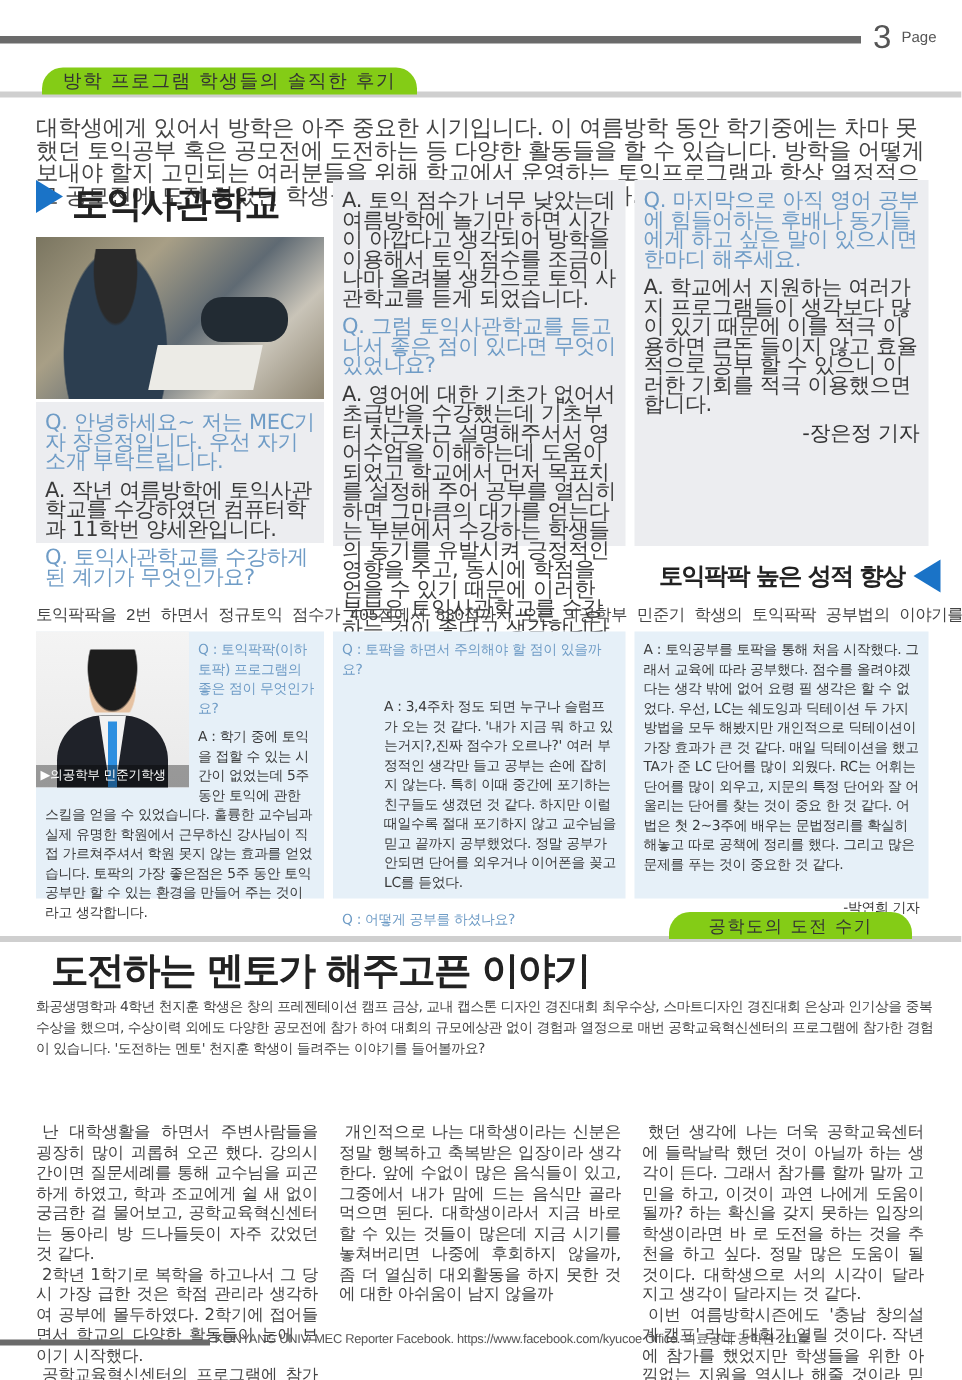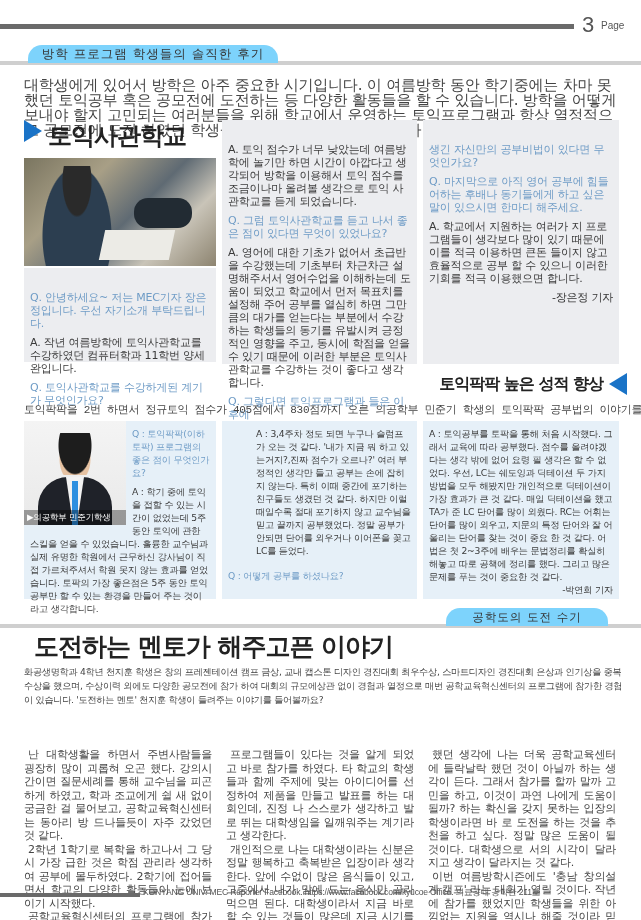--- a/index.html
+++ b/index.html
@@ -4,34 +4,34 @@
 <style>
   * { box-sizing: border-box; margin: 0; padding: 0; }
   html, body { width: 641px; height: 920px; background: #ffffff; overflow: hidden; }
   body { font-family: "DejaVu Sans", "Liberation Sans", sans-serif; color: #333; position: relative; }
 
   .top-bar { position: absolute; left: 0; top: 24px; width: 574px; height: 5px; background: #6a6a6a; }
   .page-num { position: absolute; left: 582px; top: 12px; font-size: 22px; color: #555; font-family: "Liberation Sans", sans-serif; }
   .page-word { position: absolute; left: 601px; top: 20px; font-size: 10px; color: #555; font-family: "Liberation Sans", sans-serif; }
 
   .section-line { position: absolute; height: 4px; background: #cfcfcf; }
-  .section-tab { position: absolute; background: #7dd3fc; border-radius: 14px 14px 0 0; font-size: 12.5px; color: #333; text-align: center; line-height: 18px; letter-spacing: 1px; }
+  .section-tab { position: absolute; background: #84cc16; border-radius: 14px 14px 0 0; font-size: 12.5px; color: #333; text-align: center; line-height: 18px; letter-spacing: 1px; }
 
   .intro { position: absolute; left: 24px; top: 78px; width: 596px; font-size: 15px; line-height: 15px; color: #444; letter-spacing: -0.2px; }
 
   .heading1 { position: absolute; left: 24px; top: 120px; display: flex; align-items: flex-start; }
   .tri-right { width: 0; height: 0; border-top: 11px solid transparent; border-bottom: 11px solid transparent; border-left: 18px solid #1a73c7; margin-right: 6px; }
   .heading1 .txt { font-size: 24px; font-weight: bold; color: #222; letter-spacing: -1px; }
 
   .photo1 { position: absolute; left: 24px; top: 158px; width: 192px; height: 108px; background: linear-gradient(135deg, #7a7560 0%, #a89f86 30%, #5f6a73 55%, #c9c4b8 75%, #8d8470 100%); overflow: hidden; }
   .photo1 .person { position: absolute; left: 18px; top: 8px; width: 70px; height: 100px; background: radial-gradient(ellipse at 50% 15%, #2a2a2a 0 14px, transparent 15px), radial-gradient(ellipse at 50% 70%, #2c3e50 0 34px, transparent 35px); }
   .photo1 .book { position: absolute; left: 78px; top: 72px; width: 70px; height: 30px; background: #ecebe6; transform: skewX(-12deg); }
   .photo1 .bag { position: absolute; left: 110px; top: 40px; width: 58px; height: 30px; background: #222b33; border-radius: 14px; }
 
-  .qa-box { position: absolute; background: #ecedf0; padding: 23px 6px; font-size: 11px; line-height: 13px; letter-spacing: -0.2px; }
+  .qa-box { position: absolute; background: #ecedf0; padding: 8px 6px; font-size: 14px; line-height: 13px; letter-spacing: -0.2px; }
   .q { color: #6f9cc6; margin-bottom: 6px; }
   .a { color: #3a3a3a; margin-bottom: 6px; }
   .sig { text-align: right; color: #333; }
 
   .heading2 { position: absolute; right: 14px; top: 373px; display: flex; align-items: center; }
   .heading2 .txt { font-size: 16px; font-weight: bold; color: #222; letter-spacing: -1px; }
   .tri-left { width: 0; height: 0; border-top: 11px solid transparent; border-bottom: 11px solid transparent; border-right: 18px solid #1a73c7; margin-left: 6px; }
   .sub2 { position: absolute; left: 24px; top: 402px; width: 612px; font-size: 11px; color: #444; letter-spacing: -0.3px; white-space: nowrap; font-family: Liberation Mono, monospace; }
 
   .blue-box { position: absolute; background: #e6f0f8; padding: 6px 6px; font-size: 9.2px; line-height: 13px; letter-spacing: -0.2px; }
@@ -80,21 +80,20 @@
 </div>
 
 <div class="qa-box" style="left:222px; top:120px; width:195px; height:244px;">
   <div class="a">A. 토익 점수가 너무 낮았는데 여름방학에 놀기만 하면 시간이 아깝다고 생각되어 방학을 이용해서 토익 점수를 조금이나마 올려볼 생각으로 토익 사관학교를 듣게 되었습니다.</div>
   <div class="q">Q. 그럼 토익사관학교를 듣고 나서 좋은 점이 있다면 무엇이 있었나요?</div>
   <div class="a">A. 영어에 대한 기초가 없어서 초급반을 수강했는데 기초부터 차근차근 설명해주서서 영어수업을 이해하는데 도움이 되었고 학교에서 먼저 목표치를 설정해 주어 공부를 열심히 하면 그만큼의 대가를 얻는다는 부분에서 수강하는 학생들의 동기를 유발시켜 긍정적인 영향을 주고, 동시에 학점을 얻을 수 있기 때문에 이러한 부분은 토익사관학교를 수강하는 것이 좋다고 생각합니다.</div>
   <div class="q">Q. 그렇다면 토익프로그램과 들은 이후에</div>
 </div>
 
 <div class="qa-box" style="left:423px; top:120px; width:196px; height:244px;">
-  <div class="q">생긴 자신만의 공부비법이 있다면 무엇인가요?</div>
   <div class="q">Q. 마지막으로 아직 영어 공부에 힘들어하는 후배나 동기들에게 하고 싶은 말이 있으시면 한마디 해주세요.</div>
   <div class="a">A. 학교에서 지원하는 여러가 지 프로그램들이 생각보다 많이 있기 때문에 이를 적극 이용하면 큰돈 들이지 않고 효율적으로 공부 할 수 있으니 이러한 기회를 적극 이용했으면 합니다.</div>
   <div class="sig">-장은정 기자</div>
 </div>
 
 <div class="heading2">
   <span class="txt">토익팍팍 높은 성적 향상</span>
   <span class="tri-left"></span>
 </div>
 <div class="sub2">토익팍팍을 2번 하면서 정규토익 점수가 405점에서 830점까지 오른 의공학부 민준기 학생의 토익팍팍 공부법의 이야기를 들어보자</div>
@@ -105,42 +104,42 @@
     <div class="shirt"></div>
     <div class="tie"></div>
     <div class="head"></div>
     <div class="cap">▶의공학부 민준기학생</div>
   </div>
   <div class="q">Q : 토익팍팍(이하 토팍) 프로그램의 좋은 점이 무엇인가요?</div>
   <div class="a">A : 학기 중에 토익을 접할 수 있는 시간이 없었는데 5주 동안 토익에 관한 스킬을 얻을 수 있었습니다. 훌륭한 교수님과 실제 유명한 학원에서 근무하신 강사님이 직접 가르쳐주셔서 학원 못지 않는 효과를 얻었습니다. 토팍의 가장 좋은점은 5주 동안 토익공부만 할 수 있는 환경을 만들어 주는 것이라고 생각합니다.</div>
 </div>
 
 <div class="blue-box" style="left:222px; top:421px; width:195px; height:178px;">
+  <div class="q" style="margin-bottom:12px;">Q : 토팍을 하면서 주의해야 할 점이 있을까요?</div>
   <div class="a" style="margin-bottom:12px;margin-left:28px;">A : 3,4주차 정도 되면 누구나 슬럼프가 오는 것 같다. '내가 지금 뭐 하고 있는거지?,진짜 점수가 오르나?' 여러 부정적인 생각만 들고 공부는 손에 잡히지 않는다. 특히 이때 중간에 포기하는 친구들도 생겼던 것 같다. 하지만 이럴 때일수록 절대 포기하지 않고 교수님을 믿고 끝까지 공부했었다. 정말 공부가 안되면 단어를 외우거나 이어폰을 꽂고 LC를 듣었다.</div>
   <div class="q">Q : 어떻게 공부를 하셨나요?</div>
 </div>
 
 <div class="blue-box" style="left:423px; top:421px; width:196px; height:178px;">
-  <div class="a" style="margin-bottom:0;">A : 토익공부를 토팍을 통해 처음 시작했다. 그래서 교육에 따라 공부했다. 점수를 올려야겠다는 생각 밖에 없어 요령 필 생각은 할 수 없었다. 우선, LC는 쉐도잉과 딕테이션 두 가지 방법을 모두 해봤지만 개인적으로 딕테이션이 가장 효과가 큰 것 같다. 매일 딕테이션을 했고 TA가 준 LC 단어를 많이 외웠다. RC는 어휘는 단어를 많이 외우고, 지문의 특정 단어와 잘 어울리는 단어를 찾는 것이 중요 한 것 같다. 어법은 첫 2~3주에 배우는 문법정리를 확실히 해놓고 따로 공책에 정리를 했다. 그리고 많은 문제를 푸는 것이 중요한 것 같다.</div>
+  <div class="a" style="margin-bottom:16px;">A : 토익공부를 토팍을 통해 처음 시작했다. 그래서 교육에 따라 공부했다. 점수를 올려야겠다는 생각 밖에 없어 요령 필 생각은 할 수 없었다. 우선, LC는 쉐도잉과 딕테이션 두 가지 방법을 모두 해봤지만 개인적으로 딕테이션이 가장 효과가 큰 것 같다. 매일 딕테이션을 했고 TA가 준 LC 단어를 많이 외웠다. RC는 어휘는 단어를 많이 외우고, 지문의 특정 단어와 잘 어울리는 단어를 찾는 것이 중요 한 것 같다. 어법은 첫 2~3주에 배우는 문법정리를 확실히 해놓고 따로 공책에 정리를 했다. 그리고 많은 문제를 푸는 것이 중요한 것 같다.</div>
   <div class="sig">-박연희 기자</div>
 </div>
 
 <div class="section-line" style="left:0; top:624px; width:641px;"></div>
 <div class="section-tab" style="left:446px; top:608px; width:162px; height:18px; font-size:11.5px;">공학도의 도전 수기</div>
 
 <div class="heading3">도전하는 멘토가 해주고픈 이야기</div>
 <div class="intro3">화공생명학과 4학년 천지훈 학생은 창의 프레젠테이션 캠프 금상, 교내 캡스톤 디자인 경진대회 최우수상, 스마트디자인 경진대회 은상과 인기상을 중복 수상을 했으며, 수상이력 외에도 다양한 공모전에 참가 하여 대회의 규모에상관 없이 경험과 열정으로 매번 공학교육혁신센터의 프로그램에 참가한 경험이 있습니다. '도전하는 멘토' 천지훈 학생이 들려주는 이야기를 들어볼까요?</div>
 
 <div class="col3" style="left:24px;">
   <p>난 대학생활을 하면서 주변사람들을 굉장히 많이 괴롭혀 오곤 했다. 강의시간이면 질문세례를 통해 교수님을 피곤하게 하였고, 학과 조교에게 쉴 새 없이 궁금한 걸 물어보고, 공학교육혁신센터는 동아리 방 드나들듯이 자주 갔었던 것 같다.</p>
   <p>2학년 1학기로 복학을 하고나서 그 당시 가장 급한 것은 학점 관리라 생각하여 공부에 몰두하였다. 2학기에 접어들면서 학교의 다양한 활동들이 눈에 보이기 시작했다.</p>
   <p>공학교육혁신센터의 프로그램에 참가 하기 시작했던 것은 '공학윤리 프레젠테이션 경진대회' 가 처음이었다. 대회 이후에도 꾸준히 선생님들을 찾아가 방학시즌에 열리는</p>
 </div>
 <div class="col3" style="left:226px;">
-  <p>프로그램들이 있다는 것을 알게 되었고 바로 참가를 하였다. 타 학교의 학생들과 함께 주제에 맞는 아이디어를 선정하여 제품을 만들고 발표를 하는 대회인데, 진정 나 스스로가 생각하고 발로 뛰는 대학생임을 일깨워주는 계기라고 생각한다.</p>
   <p>개인적으로 나는 대학생이라는 신분은 정말 행복하고 축복받은 입장이라 생각한다. 앞에 수없이 많은 음식들이 있고, 그중에서 내가 맘에 드는 음식만 골라먹으면 된다. 대학생이라서 지금 바로 할 수 있는 것들이 많은데 지금 시기를 놓쳐버리면 나중에 후회하지 않을까, 좀 더 열심히 대외활동을 하지 못한 것에 대한 아쉬움이 남지 않을까</p>
 </div>
 <div class="col3" style="left:428px;">
   <p>했던 생각에 나는 더욱 공학교육센터에 들락날락 했던 것이 아닐까 하는 생각이 든다. 그래서 참가를 할까 말까 고민을 하고, 이것이 과연 나에게 도움이 될까? 하는 확신을 갖지 못하는 입장의 학생이라면 바 로 도전을 하는 것을 추천을 하고 싶다. 정말 많은 도움이 될 것이다. 대학생으로 서의 시각이 달라지고 생각이 달라지는 것 같다.</p>
   <p>이번 여름방학시즌에도 '충남 창의설계 캠프' 라는 대회가 열릴 것이다. 작년에 참가를 했었지만 학생들을 위한 아낌없는 지원을 역시나 해줄 것이라 믿고 있고, 많은 학생들이 참여를 하면 좋은 경험이 될 것이라 생각한다.</p>
 </div>
 
 <div class="footer-bar"></div>
 <div class="footer">KONYANG UNIV. MEC Reporter  Facebook. https://www.facebook.com/kyucoe  Office. 의료공대 공학관 211호</div>
 

